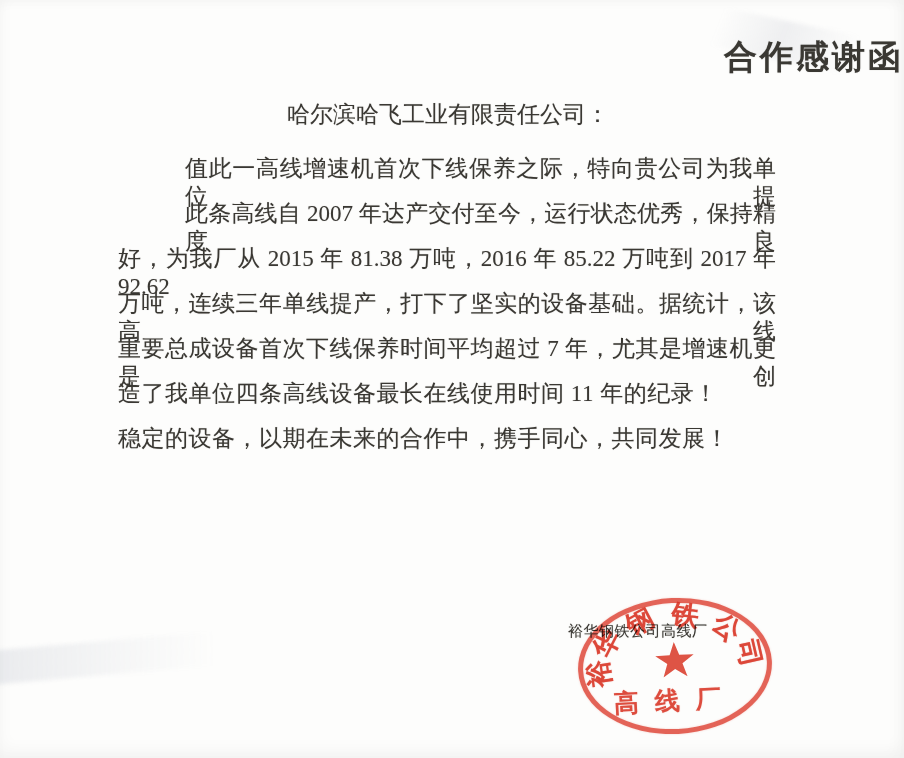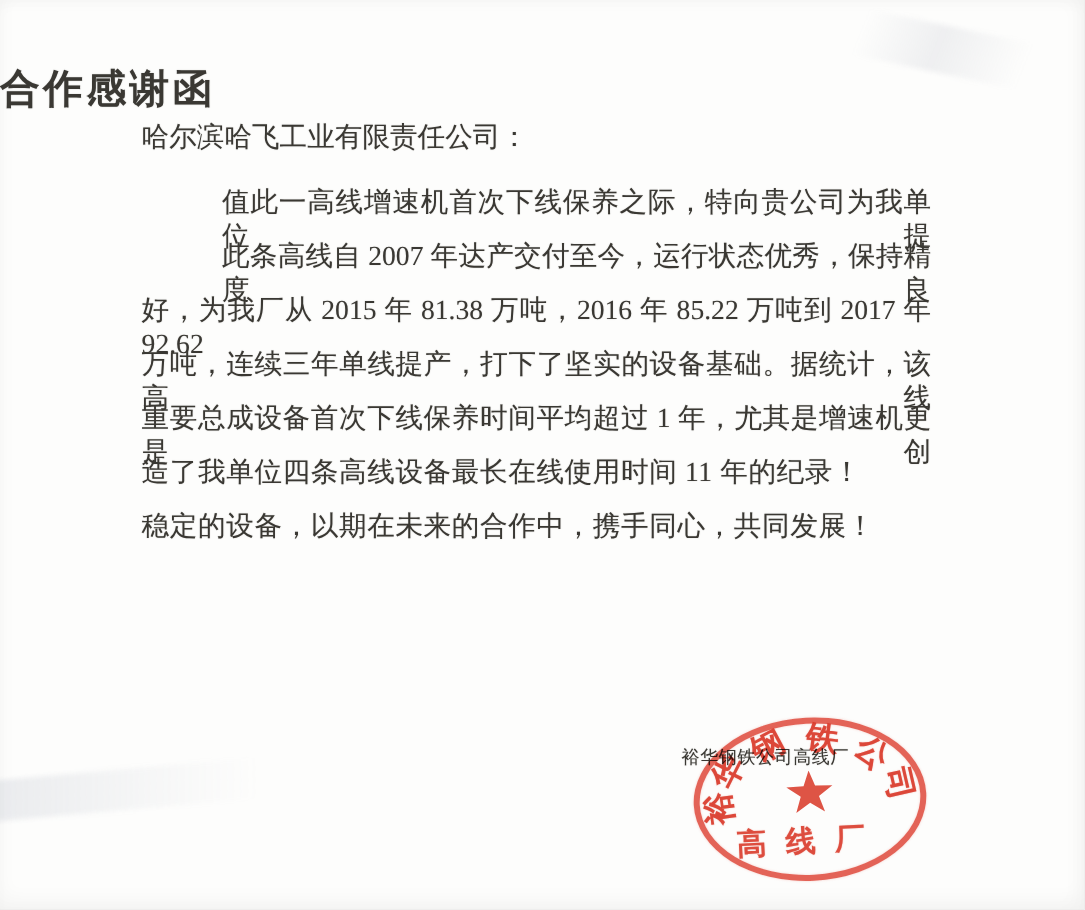--- a/index.html
+++ b/index.html
@@ -19,29 +19,30 @@
     left:700px;top:22px;width:180px;height:40px;
     background:linear-gradient(100deg, rgba(150,155,172,0) 10%, rgba(150,155,172,0.14) 45%, rgba(150,155,172,0) 85%);
     transform:rotate(12deg);
   }
   .smudge.bl{
     left:-10px;top:640px;width:250px;height:34px;
     background:linear-gradient(95deg, rgba(140,148,168,0.16) 5%, rgba(140,148,168,0.06) 55%, rgba(140,148,168,0) 90%);
     transform:rotate(-5deg);
   }
   .title{
-    position:absolute;left:0;top:52px;width:904px;
-    text-align:left;
+    position:absolute;left:0;top:35px;width:904px;
+    text-align:right;
     font-size:33px;font-weight:700;letter-spacing:3px;
     text-shadow:0 0 1px rgba(58,56,51,0.35);
   }
   .salutation{
     position:absolute;left:118px;top:99px;width:660px;
     font-size:23px;
     text-shadow:0 0 1px rgba(58,56,51,0.3);
+    text-align:center;
   }
   .body-block{
     position:absolute;left:118px;top:155px;width:658px;
     font-size:23px;
     text-shadow:0 0 1px rgba(58,56,51,0.3);
   }
   .ln{height:45px;line-height:28px;white-space:nowrap;letter-spacing:0.5px;}
   .ln.fill{white-space:normal;text-align:justify;text-align-last:justify;letter-spacing:0;}
   .ln.indent{padding-left:67px;}
   .ln.p-gap{margin-top:13px;}
@@ -104,21 +105,21 @@
 
   <div class="title">合作感谢函</div>
 
   <div class="salutation">哈尔滨哈飞工业有限责任公司：</div>
 
   <div class="body-block">
     <div class="ln indent fill">值此一高线增速机首次下线保养之际，特向贵公司为我单位提</div>
     <div class="ln indent fill">此条高线自 2007 年达产交付至今，运行状态优秀，保持精度良</div>
     <div class="ln fill">好，为我厂从 2015 年 81.38 万吨，2016 年 85.22 万吨到 2017 年 92.62</div>
     <div class="ln fill">万吨，连续三年单线提产，打下了坚实的设备基础。据统计，该高线</div>
-    <div class="ln fill">重要总成设备首次下线保养时间平均超过 1 年，尤其是增速机更是创</div>
+    <div class="ln fill">重要总成设备首次下线保养时间平均超过 7 年，尤其是增速机更是创</div>
     <div class="ln">造了我单位四条高线设备最长在线使用时间 11 年的纪录！</div>
     <div class="ln">稳定的设备，以期在未来的合作中，携手同心，共同发展！</div>
   </div>
 
   <div class="signature">裕华钢铁公司高线厂</div>
 
   <div class="stamp">
     <div class="seal-ring"></div>
     <span class="arc a0">裕</span>
     <span class="arc a1">华</span>

